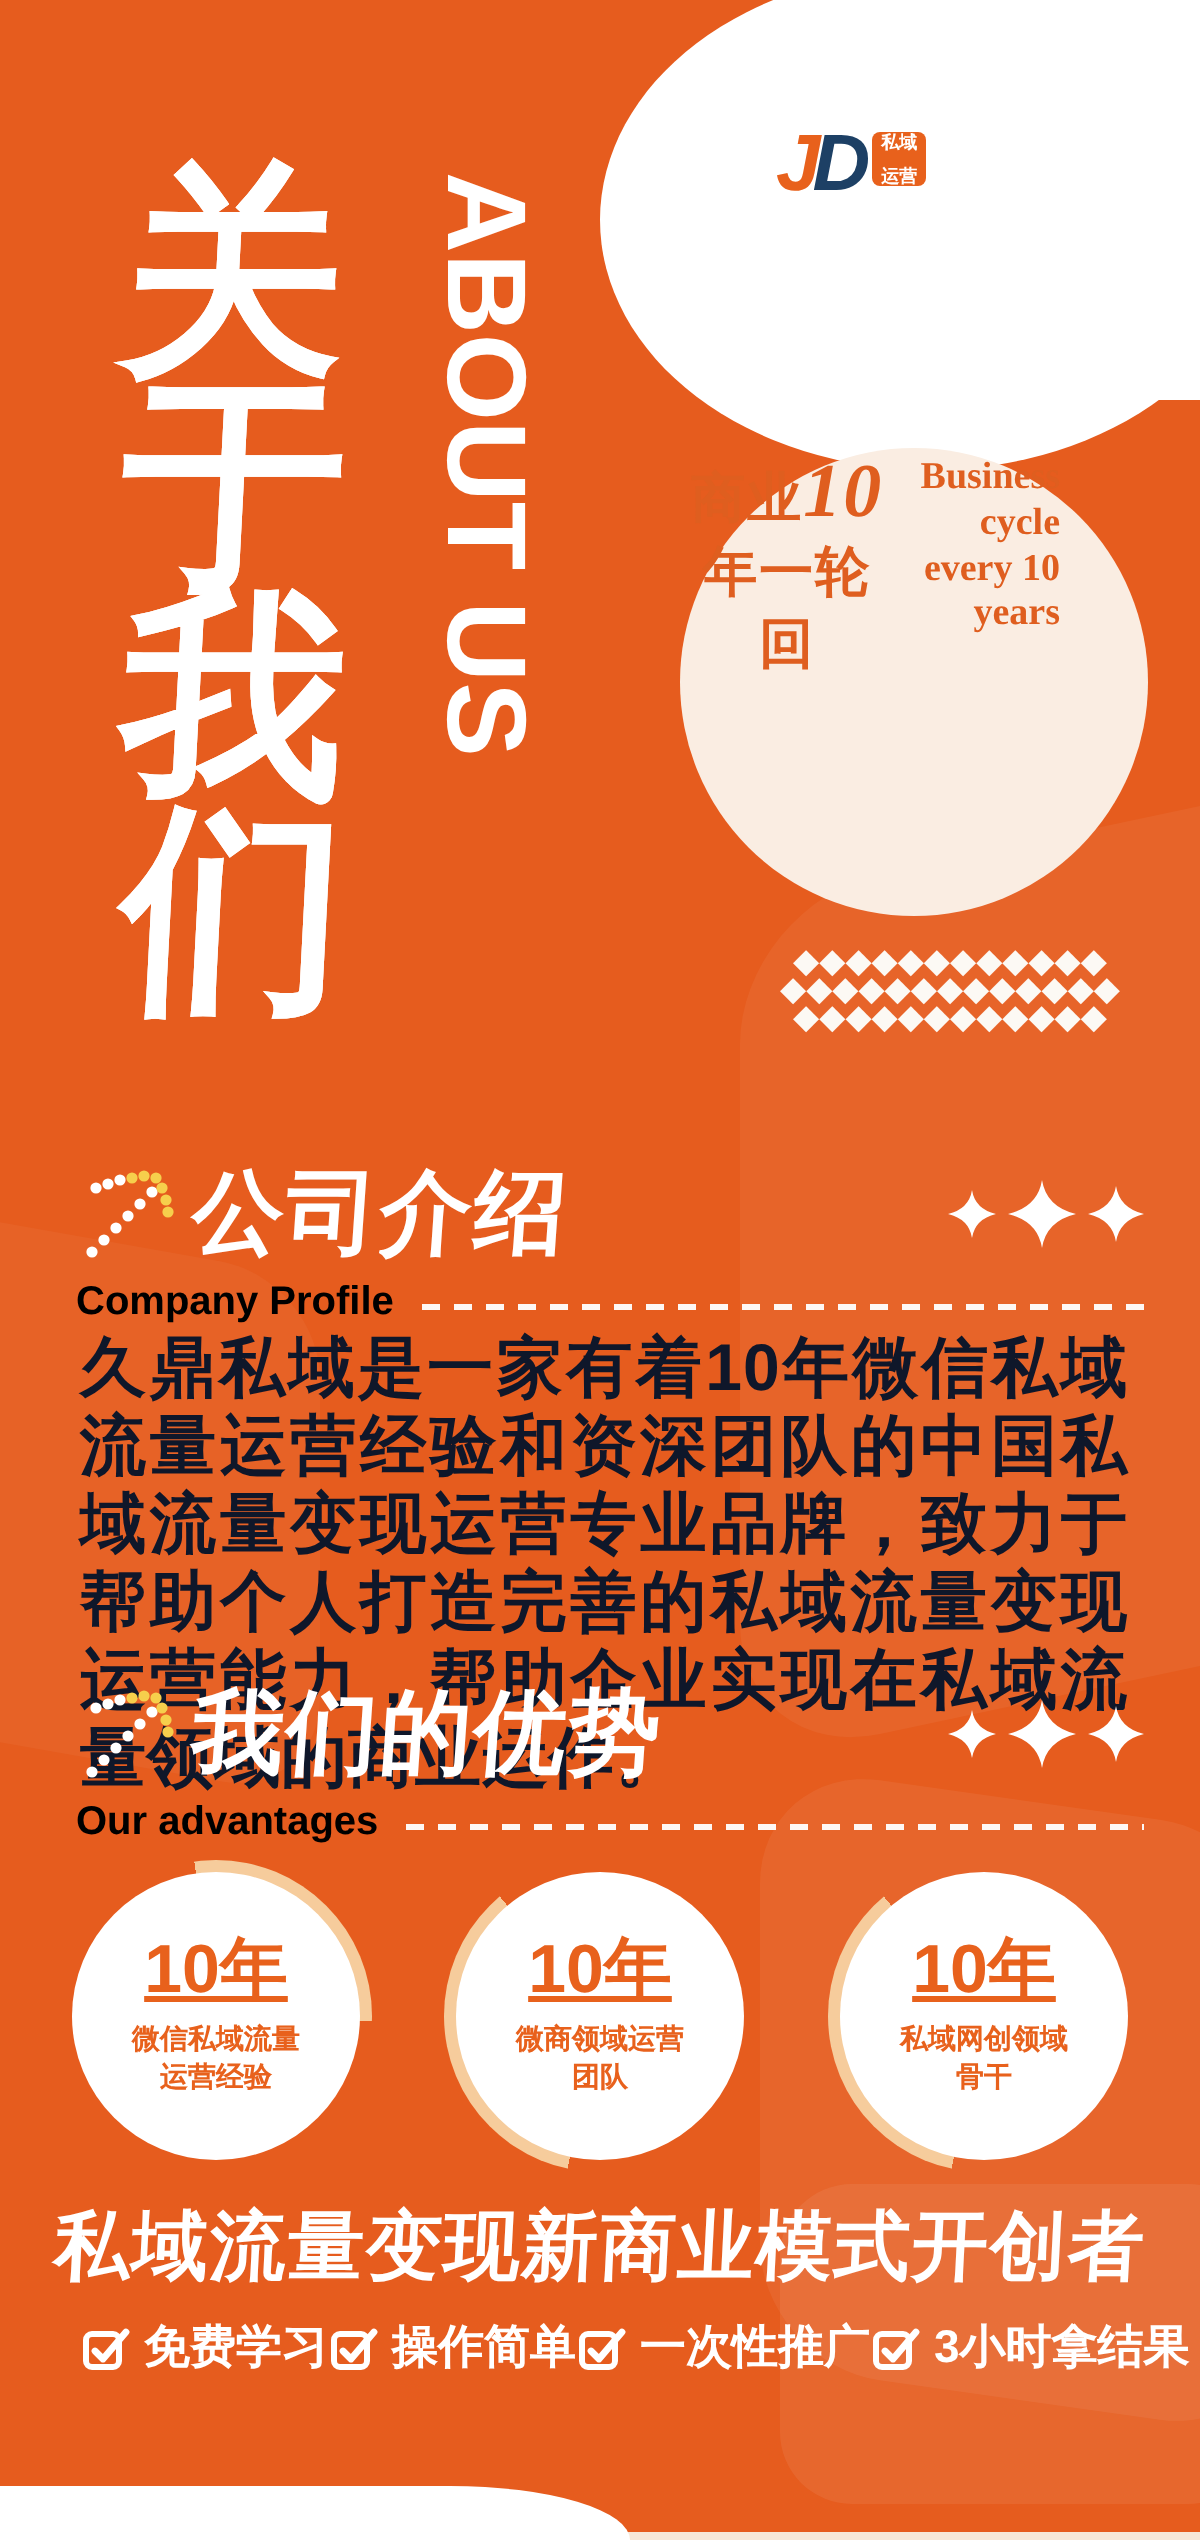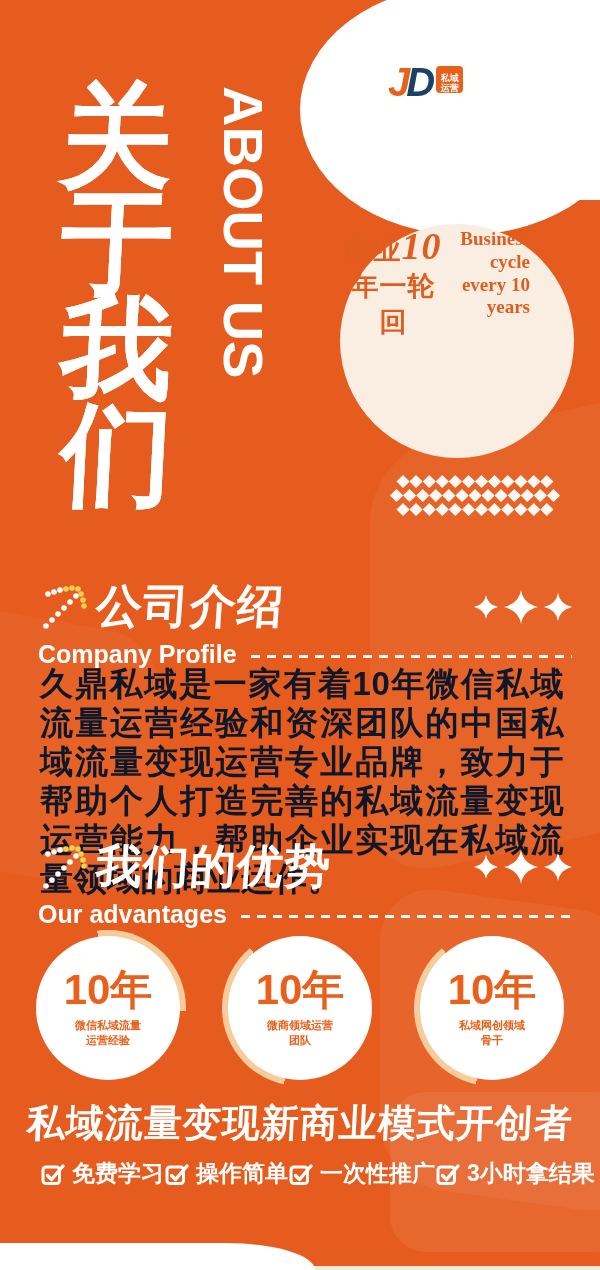--- a/index.html
+++ b/index.html
@@ -15,21 +15,21 @@
 
   
   .blob-rect{position:absolute;top:0;right:0;width:150px;height:200px;background:#fff;}
   .blob-ellipse{position:absolute;top:-15px;left:300px;width:330px;height:250px;background:#fff;border-radius:50%;}
   .logo{position:absolute;top:62px;left:388px;display:flex;align-items:flex-start;}
   .logo-jd{font-size:40px;font-weight:900;line-height:1;letter-spacing:-4px;font-style:italic;}
   .logo-j{color:#E8611C;}
   .logo-d{color:#1D4065;}
   .logo-name{font-size:40px;font-weight:900;color:#E8611C;margin-left:8px;line-height:1.1;letter-spacing:2px;}
   .logo-badge{width:27px;height:27px;background:#E8611C;border-radius:4px;margin-left:5px;margin-top:4px;
-    display:flex;flex-direction:column;align-items:center;justify-content:flex-end;}
+    display:flex;flex-direction:column;align-items:center;justify-content:space-between;}
   .logo-badge span{color:#fff;font-size:9px;line-height:10px;font-weight:700;}
 
   
   .title-cn{position:absolute;left:50px;top:84px;display:flex;flex-direction:column;}
   .title-cn span{color:#fff;font-size:112px;font-weight:900;line-height:106px;width:134px;text-align:center;
     transform:skewX(-3deg);text-shadow:0 0 0 #fff;}
   .title-en{position:absolute;left:272px;top:86px;width:400px;height:58px;transform:rotate(90deg);transform-origin:left top;
     color:#fff;font-size:56px;font-weight:900;letter-spacing:0px;white-space:nowrap;line-height:58px;}
 
   
@@ -46,37 +46,37 @@
 
   
   .section{position:absolute;left:38px;right:28px;}
   .sec1{top:576px;} .sec2{top:836px;}
   .sec-head{display:flex;align-items:center;}
   .arrow-icon{width:50px;height:50px;margin-right:8px;flex:0 0 auto;}
   .sec-title{color:#fff;font-size:46px;font-weight:900;transform:skewX(-4deg);letter-spacing:1px;white-space:nowrap;}
   .stars{margin-left:auto;display:flex;align-items:center;gap:6px;}
   .stars svg{display:block;}
   .sec-sub{display:flex;align-items:center;margin-top:2px;}
-  .sec-sub-label{color:#ffffff;font-size:25px;font-weight:800;white-space:nowrap;}
+  .sec-sub-label{color:#000000;font-size:20px;font-weight:800;white-space:nowrap;}
   .dashes{flex:1;height:3px;margin-left:14px;margin-top:4px;
     background:repeating-linear-gradient(90deg,#fff 0 9px,transparent 9px 16px);opacity:.95;}
 
   
   .body-text{position:absolute;left:40px;top:664px;width:524px;color:#0f172a;font-size:33px;line-height:39px;
     font-weight:700;text-align:justify;letter-spacing:0.5px;}
 
   
   .adv-row{position:absolute;left:30px;top:930px;width:540px;display:flex;justify-content:space-between;}
   .ring{width:156px;height:156px;border-radius:50%;position:relative;}
   .ring-tr{background:conic-gradient(from -8deg,#F6CC9C 0 100deg,transparent 100deg 360deg);}
   .ring-bl{background:conic-gradient(from 192deg,#F6CC9C 0 128deg,transparent 128deg 360deg);}
   .adv-circle{position:absolute;inset:6px;background:#fff;border-radius:50%;display:flex;flex-direction:column;
     align-items:center;justify-content:center;text-align:center;color:#E8611C;}
-  .adv-num{font-size:42px;font-weight:900;line-height:1.05;margin-bottom:6px;}
-  .adv-line{font-size:11px;font-weight:800;line-height:1.35;}
+  .adv-num{font-size:34px;font-weight:900;line-height:1.05;margin-bottom:6px;text-decoration:underline;}
+  .adv-line{font-size:14px;font-weight:800;line-height:1.35;}
 
   
   .slogan{position:absolute;left:0;top:1098px;width:600px;text-align:center;color:#fff;font-size:38px;
     font-weight:900;transform:skewX(-3deg);letter-spacing:1px;}
 
   
   .checklist{position:absolute;left:40px;top:1158px;width:528px;display:flex;justify-content:space-between;}
   .check-item{display:flex;align-items:center;}
   .check-icon{width:26px;height:26px;margin-right:6px;flex:0 0 auto;}
   .check-label{color:#fff;font-size:23px;font-weight:800;white-space:nowrap;}

